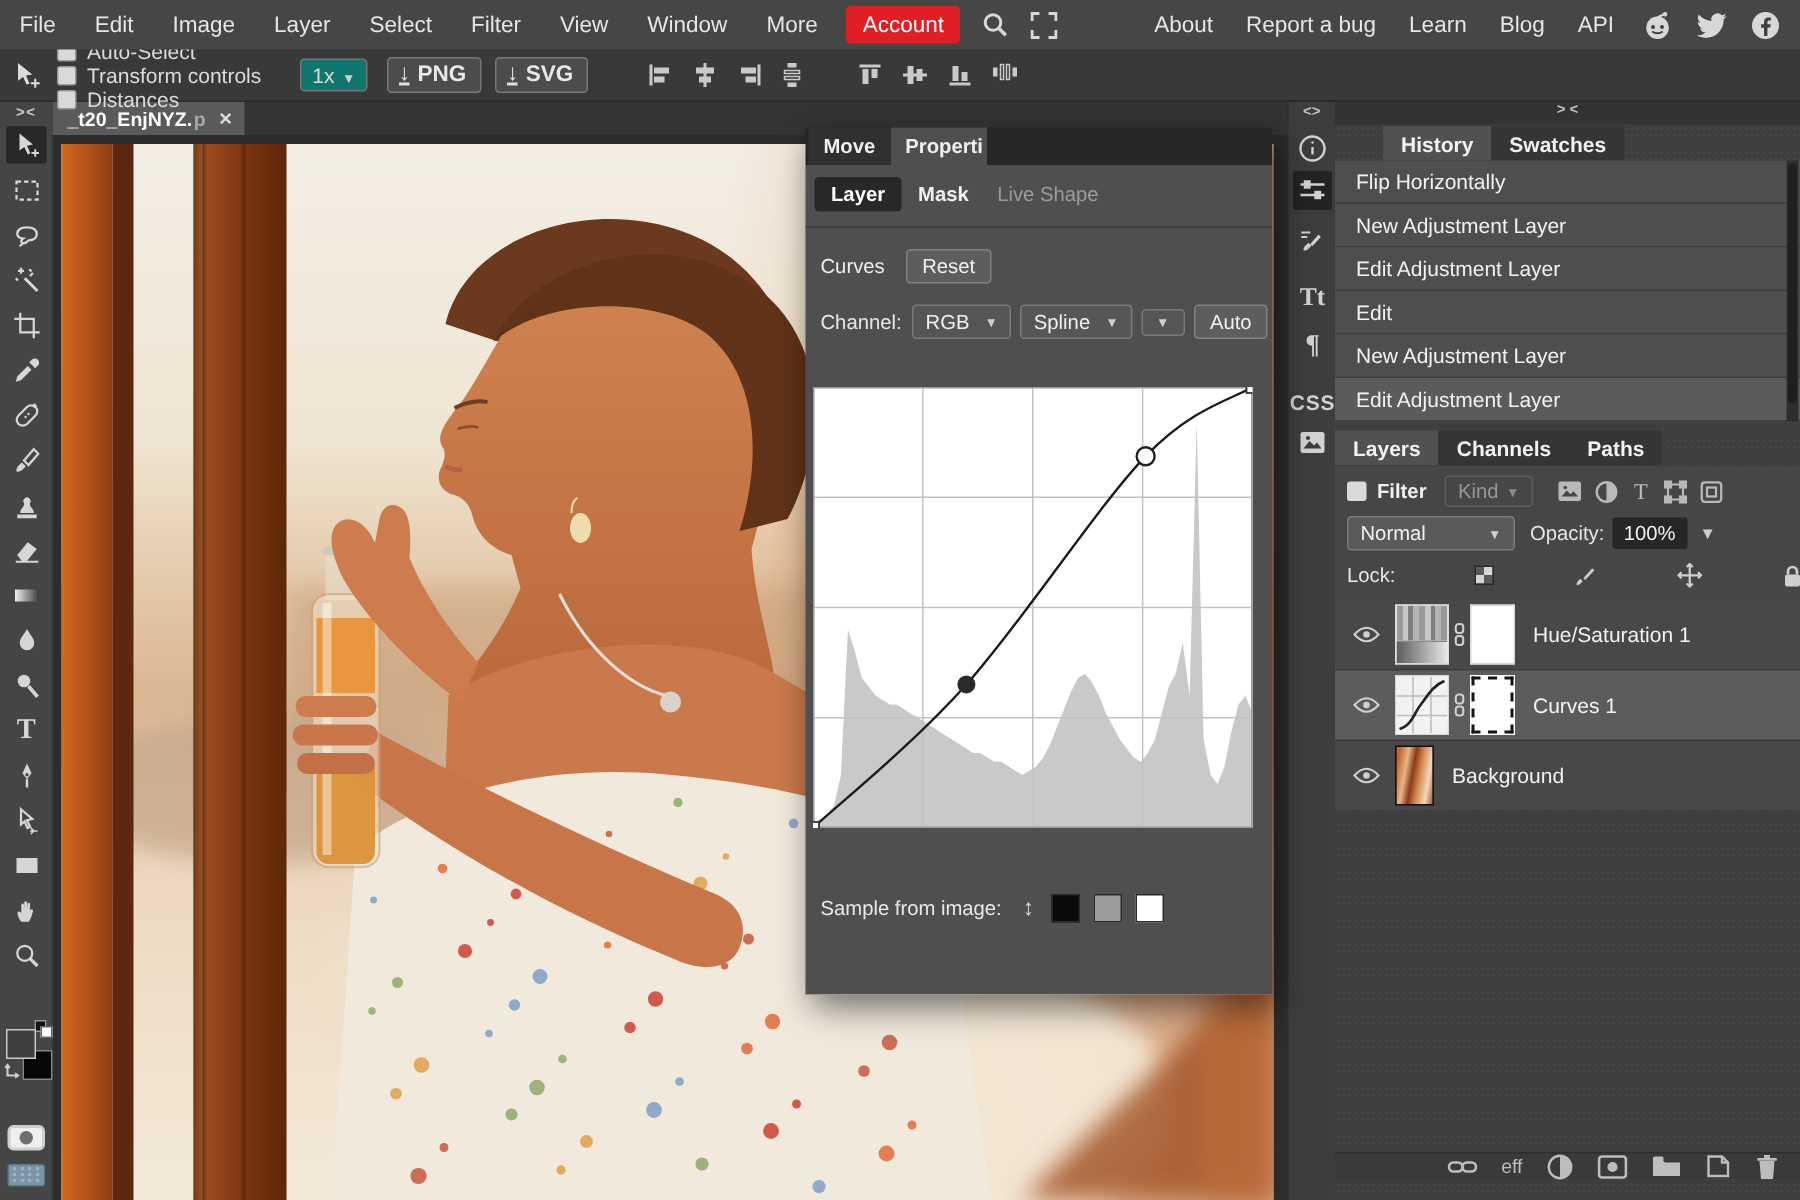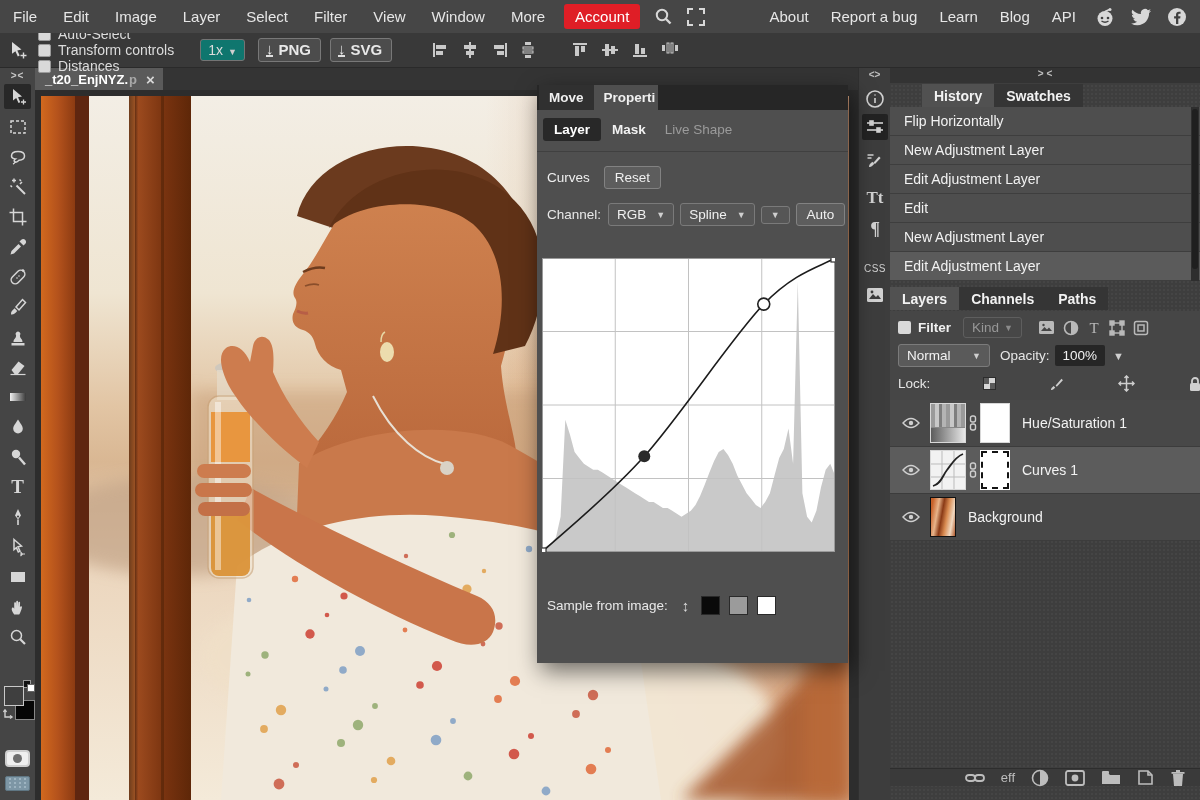--- a/index.html
+++ b/index.html
@@ -96,21 +96,21 @@
   #samp-white { background:#fff; }
 
   
   #ministrip { position:absolute; left:858px; top:68px; width:32px; height:732px; background:#3d3d3d; z-index:10; border-left:1px solid #303030; }
   #ms-collapse { position:absolute; width:100%; top:1px; text-align:center; font-size:10px; font-weight:bold; color:#c0c0c0; }
   .ms-ic { position:absolute; left:3px; width:26px; height:26px; display:flex; align-items:center; justify-content:center; border-radius:2px; color:#d2d2d2; }
   .ms-ic.active { background:#232323; }
   .ms-ic svg { stroke:#d2d2d2; fill:none; stroke-width:1.6; }
   #ms-tt { font-family:"Liberation Serif", serif; font-size:17px; font-weight:bold; }
   #ms-para { font-family:"Liberation Serif", serif; font-size:18px; font-weight:bold; }
-  #ms-css { font-size:10px; font-weight:normal; letter-spacing:.5px; }
+  #ms-css { font-size:14px; font-weight:bold; letter-spacing:.5px; }
 
   
   #rightpanel { position:absolute; left:890px; top:68px; width:310px; height:732px; background:#3e3e3e; z-index:10;
      background-image:radial-gradient(rgba(255,255,255,.035) 1px, transparent 1px); background-size:4px 4px; }
   #rp-collapse { position:absolute; left:0; top:0; width:100%; height:15px; background:#333; text-align:center; font-size:10px; font-weight:bold; color:#c0c0c0; }
   #hist-tabs { position:absolute; left:0; top:16px; height:23px; display:flex;padding-left:32px; }
   .rtab { height:23px; display:flex; align-items:center; padding:0 12px; font-weight:bold; font-size:14px; color:#f2f2f2; background:#353535; }
   .rtab.active { background:#515151; }
   #history-list { position:absolute; left:0; top:39px; width:310px; height:174px; background:#3a3a3a; }
   .hrow { height:29px; line-height:29px; padding-left:14px; background:#4e4e4e; border-bottom:1px solid #3e3e3e; font-size:14px; color:#f2f2f2; }
@@ -119,21 +119,21 @@
   #hist-thumb { position:absolute; left:1px; top:2px; width:6px; height:160px; background:#1f1f1f; border-radius:3px; }
   #layer-tabs { position:absolute; left:0; top:219px; height:24px; display:flex; }
   #layers-controls { position:absolute; left:0; top:243px; width:310px; height:89px; background:#464646; font-size:13.5px; }
   #filter-row { position:absolute; left:8px; top:6px; display:flex; align-items:center; }
   #filter-box { width:13px; height:13px; background:#d9d9d9; border-radius:2px; margin-right:7px; }
   #filter-label { font-weight:bold; color:#f0f0f0; margin-right:12px; }
   #kind-select { background:#474747; border:1px solid #5e5e5e; color:#979797; padding:2px 8px; border-radius:3px; display:flex; align-items:center; margin-right:12px; }
   #kind-select .dd-arrow { color:#8b8b8b; }
   .fico { margin:0 4px; display:inline-flex; }
   #blend-row { position:absolute; left:8px; top:33px; display:flex; align-items:center; }
-  #blend-select { background:#5a5a5a; border:1px solid #7b7b7b; border-radius:3px; padding:3px 8px; width:92px; display:flex; justify-content:space-between; align-items:center; margin-right:10px; color:#f2f2f2; }
+  #blend-select { background:#5a5a5a; border:1px solid #7b7b7b; border-radius:3px; padding:3px 8px; width:112px; display:flex; justify-content:space-between; align-items:center; margin-right:10px; color:#f2f2f2; }
   .small-label { color:#e6e6e6; margin-right:5px; }
   #lock-row { position:absolute; left:8px; top:62px; display:flex; align-items:center;gap:43px; }
   .lock-ic { margin:0 5px; display:inline-flex; }
   #checker { width:13px; height:13px; background:conic-gradient(#d6d6d6 0 25%, #5a5a5a 0 50%, #d6d6d6 0 75%, #5a5a5a 0); border:1px solid #2c2c2c; }
   #layers-list { position:absolute; left:0; top:332px; width:310px; }
   .lrow { height:47px; display:flex; align-items:center; background:#484848; border-bottom:1px solid #3c3c3c; font-size:14px; }
   .lrow.sel { background:#5c5c5c; }
   .lrow .eye { margin:0 10px 0 12px; }
   .lthumb { width:36px; height:40px; border:1px solid #d8d8d8; background:#fff; overflow:hidden; position:relative; }
   .chain { margin:0 2px; }

